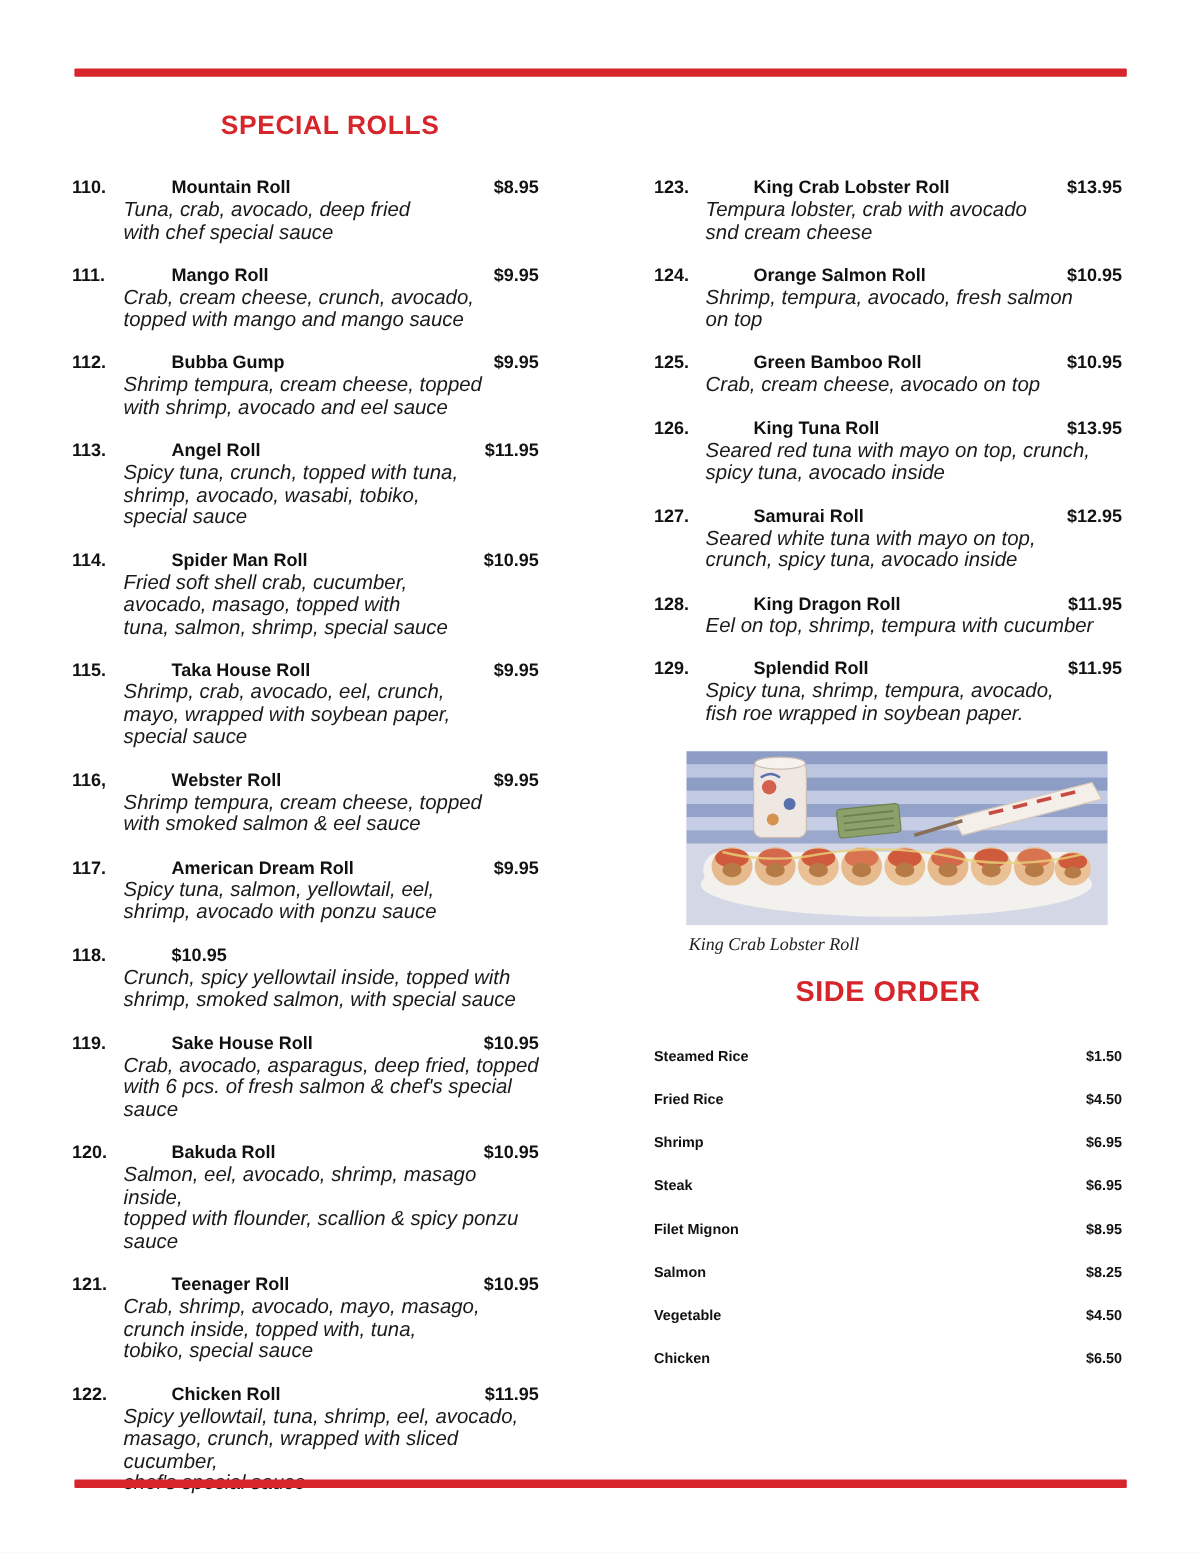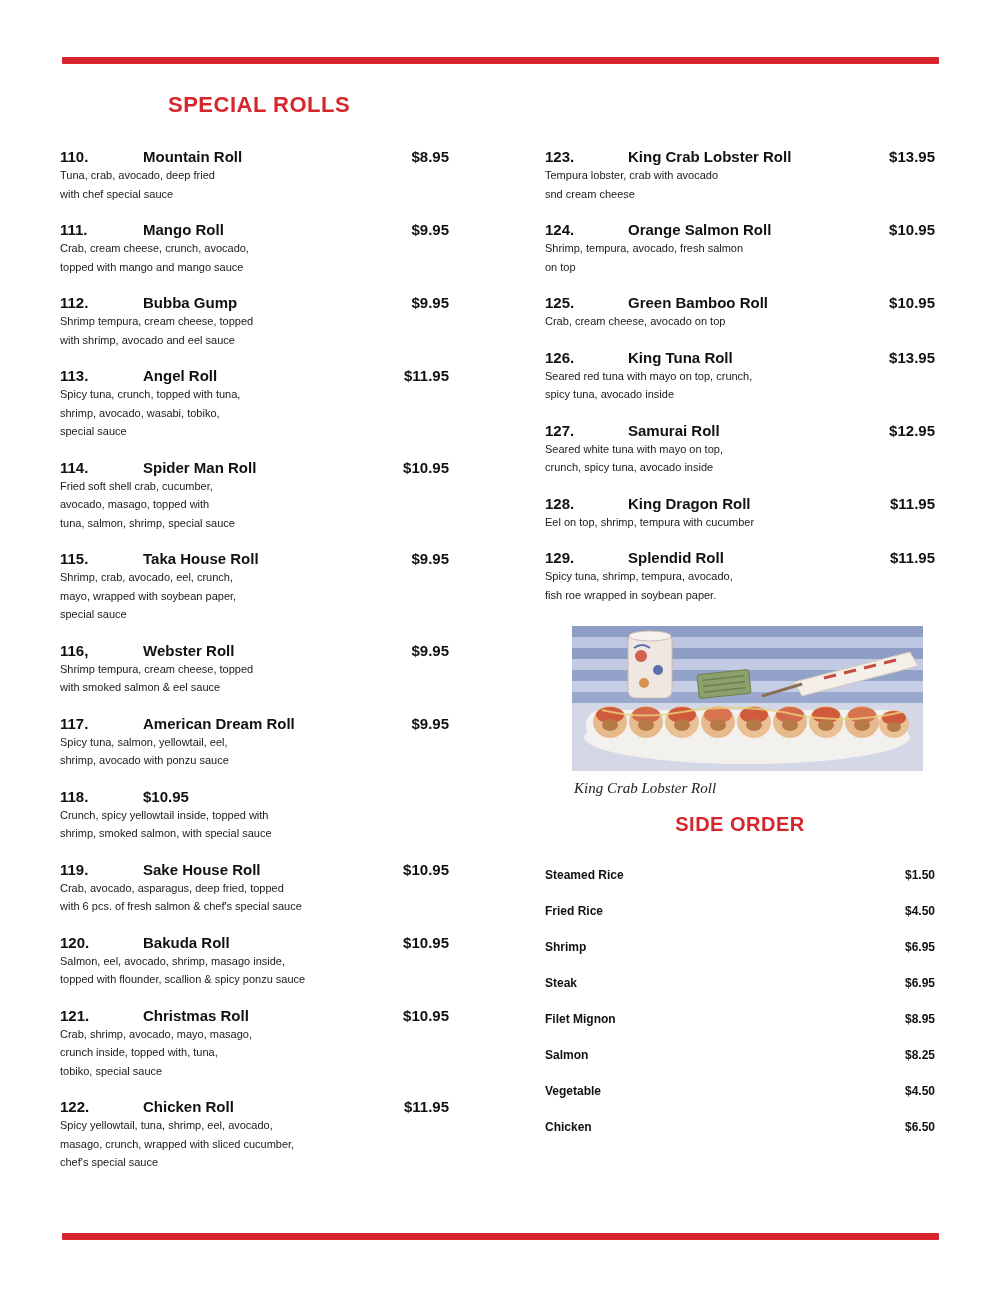--- a/index.html
+++ b/index.html
@@ -23,21 +23,21 @@
     width: 877px;
     height: 7px;
     background: #d6252b;
     border-radius: 1px;
   }
   .rule.top { top: 57px; }
   .rule.bottom { top: 1233px; }
 
   .special-title {
     position: absolute;
-    left: 168px;
+    left: 184px;
     top: 92px;
     font-size: 22px;
     font-weight: bold;
     letter-spacing: 0.5px;
     color: #d6252b;
   }
 
   .col {
     position: absolute;
     top: 147px;
@@ -51,21 +51,23 @@
     align-items: baseline;
     font-weight: bold;
     font-size: 15px;
     line-height: 19px;
     gap: 40px;
   }
   .roll-number { width: 43px; flex: 0 0 43px; }
   .roll-name   { flex: 1 1 auto; padding-right: 6px; }
   .roll-price  { flex: 0 0 auto; text-align: right; white-space: nowrap; }
   .roll-desc {
-    font-size: 11px;
+    margin-left: 43px;
+    font-style: italic;
+    font-size: 17px;
     line-height: 18.5px;
     white-space: pre-line;
     color: #1a1a1a;
   }
 
   .photo-wrap {
     margin: 22px 0 0 27px;
     width: 351px;
   }
   .photo-frame {
@@ -78,21 +80,21 @@
     font-family: "Liberation Serif", serif;
     font-style: italic;
     font-size: 15px;
     margin: 9px 0 0 2px;
     color: #222;
   }
 
   .side-title {
     margin-top: 16px;
     text-align: center;
-    font-size: 20px;
+    font-size: 24px;
     font-weight: bold;
     letter-spacing: 0.5px;
     color: #d6252b;
   }
   .side-list { margin-top: 30px; }
   .side-item {
     display: flex;
     justify-content: space-between;
     align-items: baseline;
     font-weight: bold;
@@ -221,21 +223,21 @@
       <span class="roll-name">Bakuda Roll</span>
       <span class="roll-price">$10.95</span>
     </div>
     <div class="roll-desc">Salmon, eel, avocado, shrimp, masago inside,
 topped with flounder, scallion &amp; spicy ponzu sauce</div>
   </div>
 
   <div class="roll-item">
     <div class="roll-head">
       <span class="roll-number">121.</span>
-      <span class="roll-name">Christmas Roll</span>
+      <span class="roll-name">Teenager Roll</span>
       <span class="roll-price">$10.95</span>
     </div>
     <div class="roll-desc">Crab, shrimp, avocado, mayo, masago,
 crunch inside, topped with, tuna,
 tobiko, special sauce</div>
   </div>
 
   <div class="roll-item">
     <div class="roll-head">
       <span class="roll-number">122.</span>

